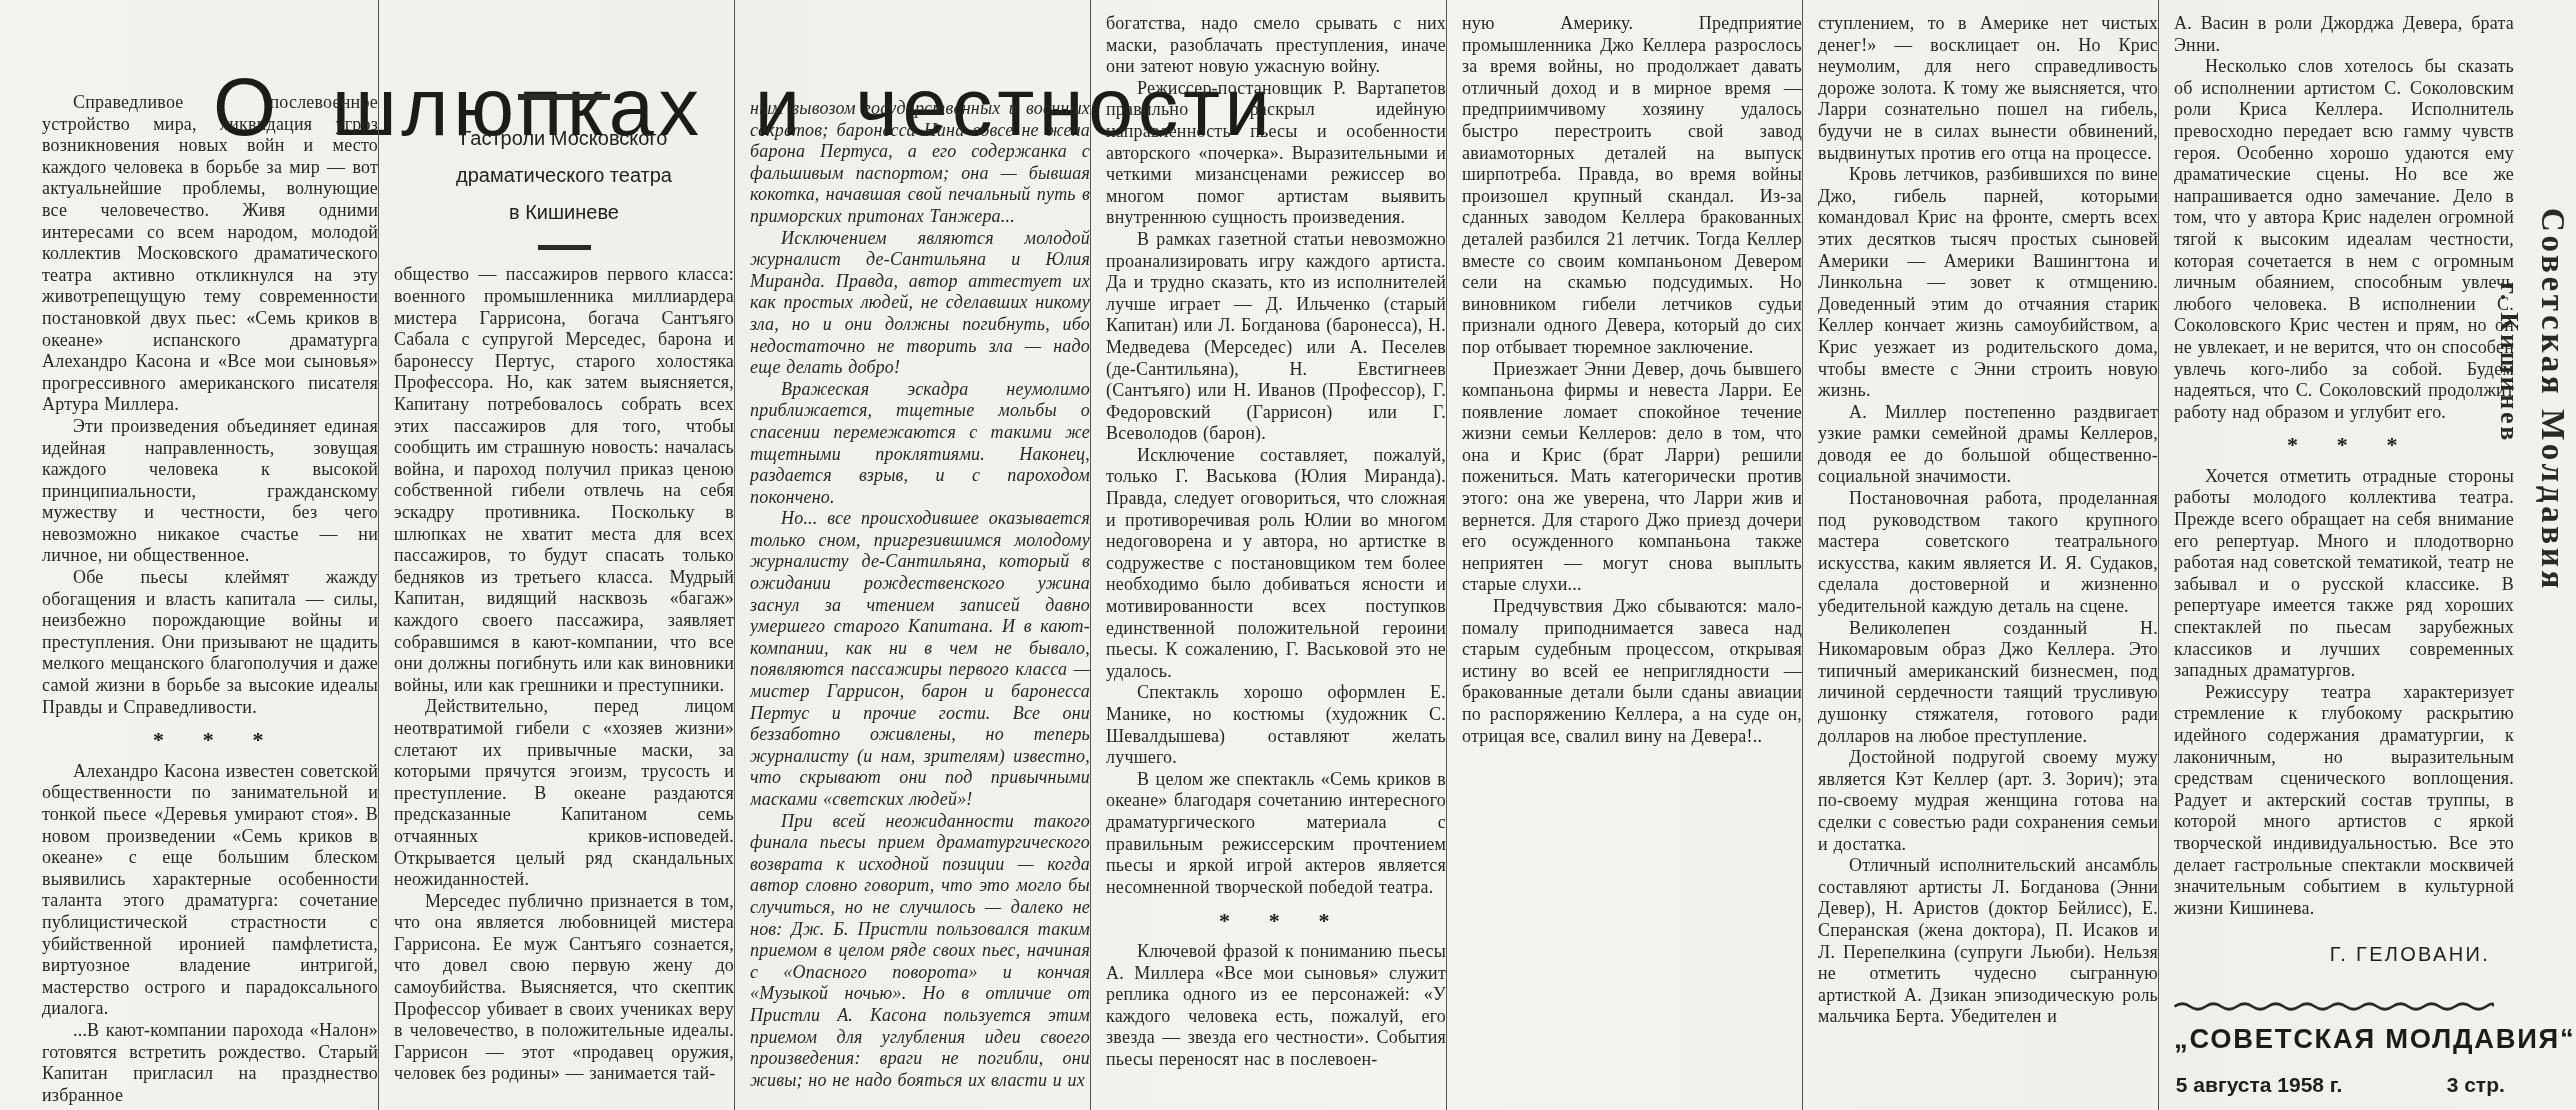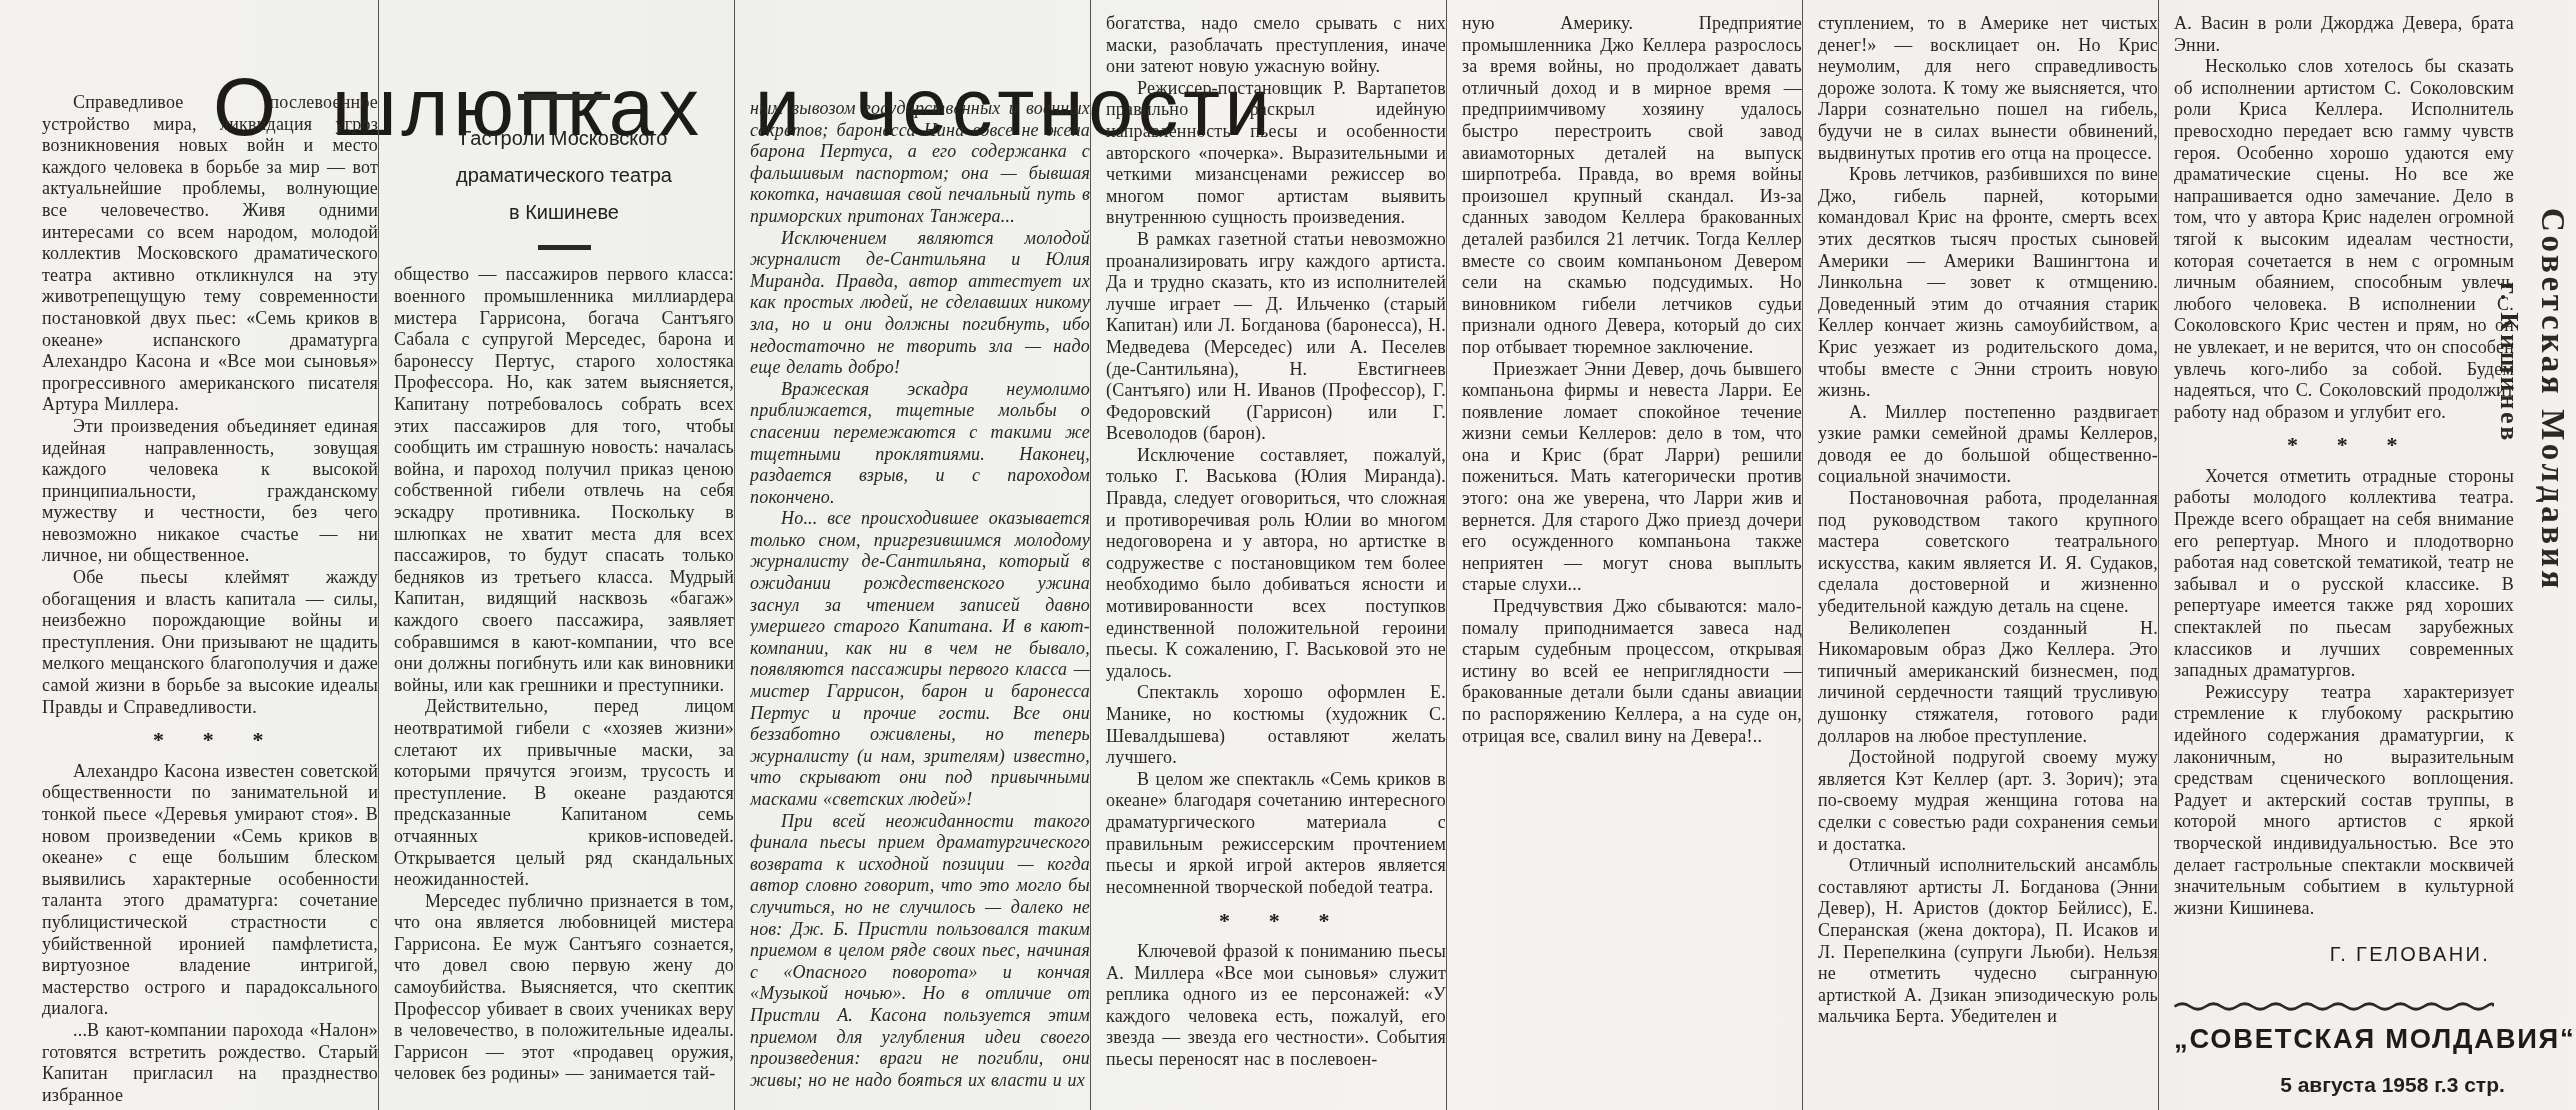--- a/index.html
+++ b/index.html
@@ -71,21 +71,21 @@
   .wavy{display:block;margin:5.5px 0 9.2px 0;}
   .masthead{
     font-family:"Liberation Sans", sans-serif;
     font-size:28.5px;font-weight:700;
     letter-spacing:1.8px;white-space:nowrap;
     transform:scaleX(.96);transform-origin:left;
     color:#1d1c17;
     margin:1.8px 0 13px 0;
   }
   .dateline{
-    display:flex;justify-content:flex-end;align-items:baseline;
+    display:flex;justify-content:space-between;align-items:baseline;
     font-family:"Liberation Sans", sans-serif;
     font-size:21px;font-weight:700;color:#201f19;
     padding:5.5px 5.5px 0 1.8px;
   }
   
   .margin-strip{position:absolute;right:0;top:0;width:79px;height:1110px;}
   .v-paper{
     position:absolute;right:5.5px;top:208px;
     writing-mode:vertical-rl;
     font-family:"Liberation Serif", serif;

